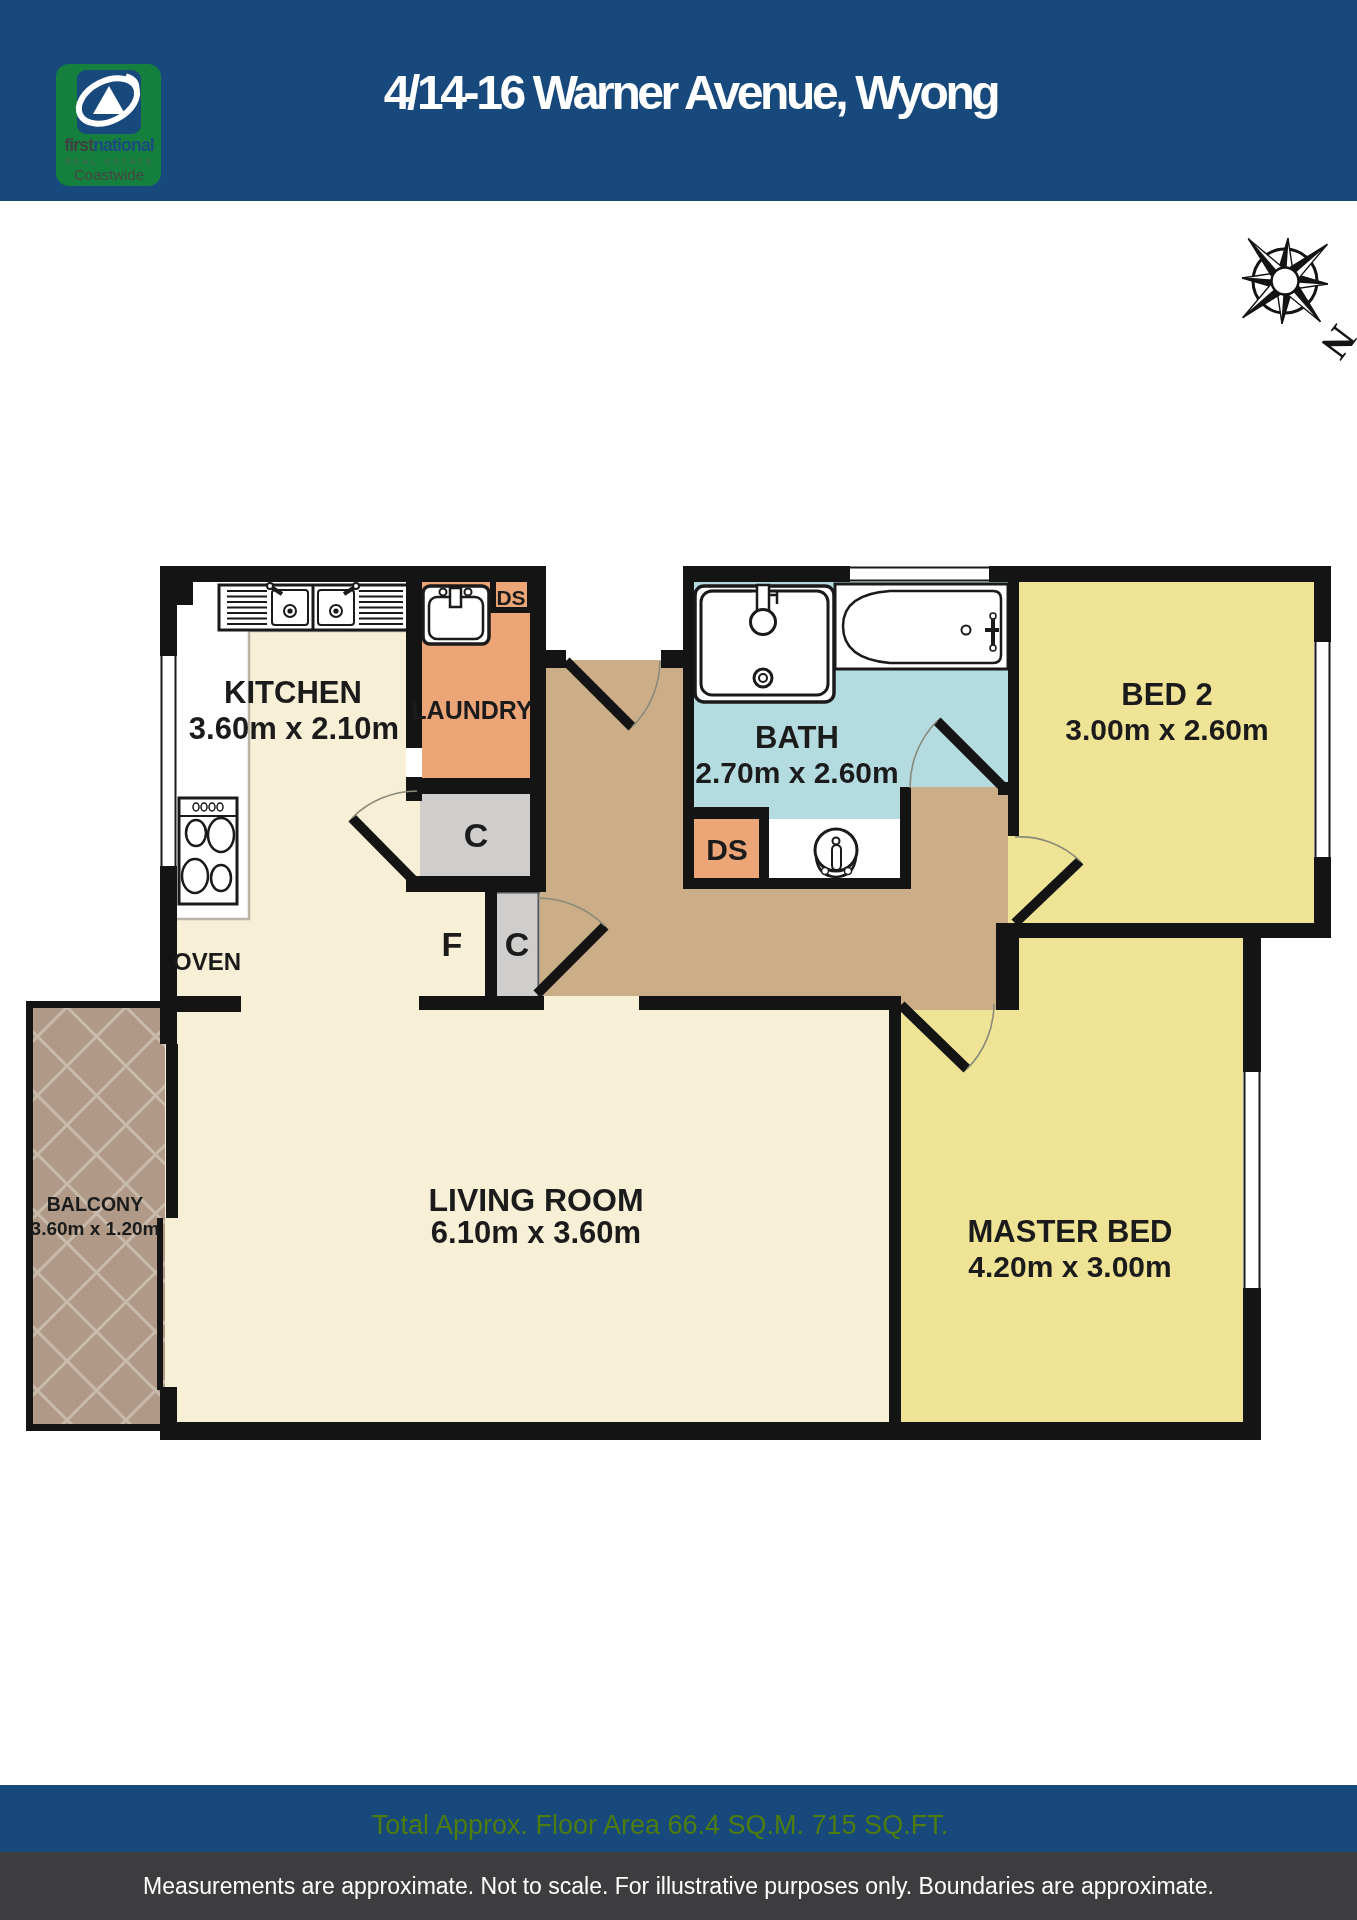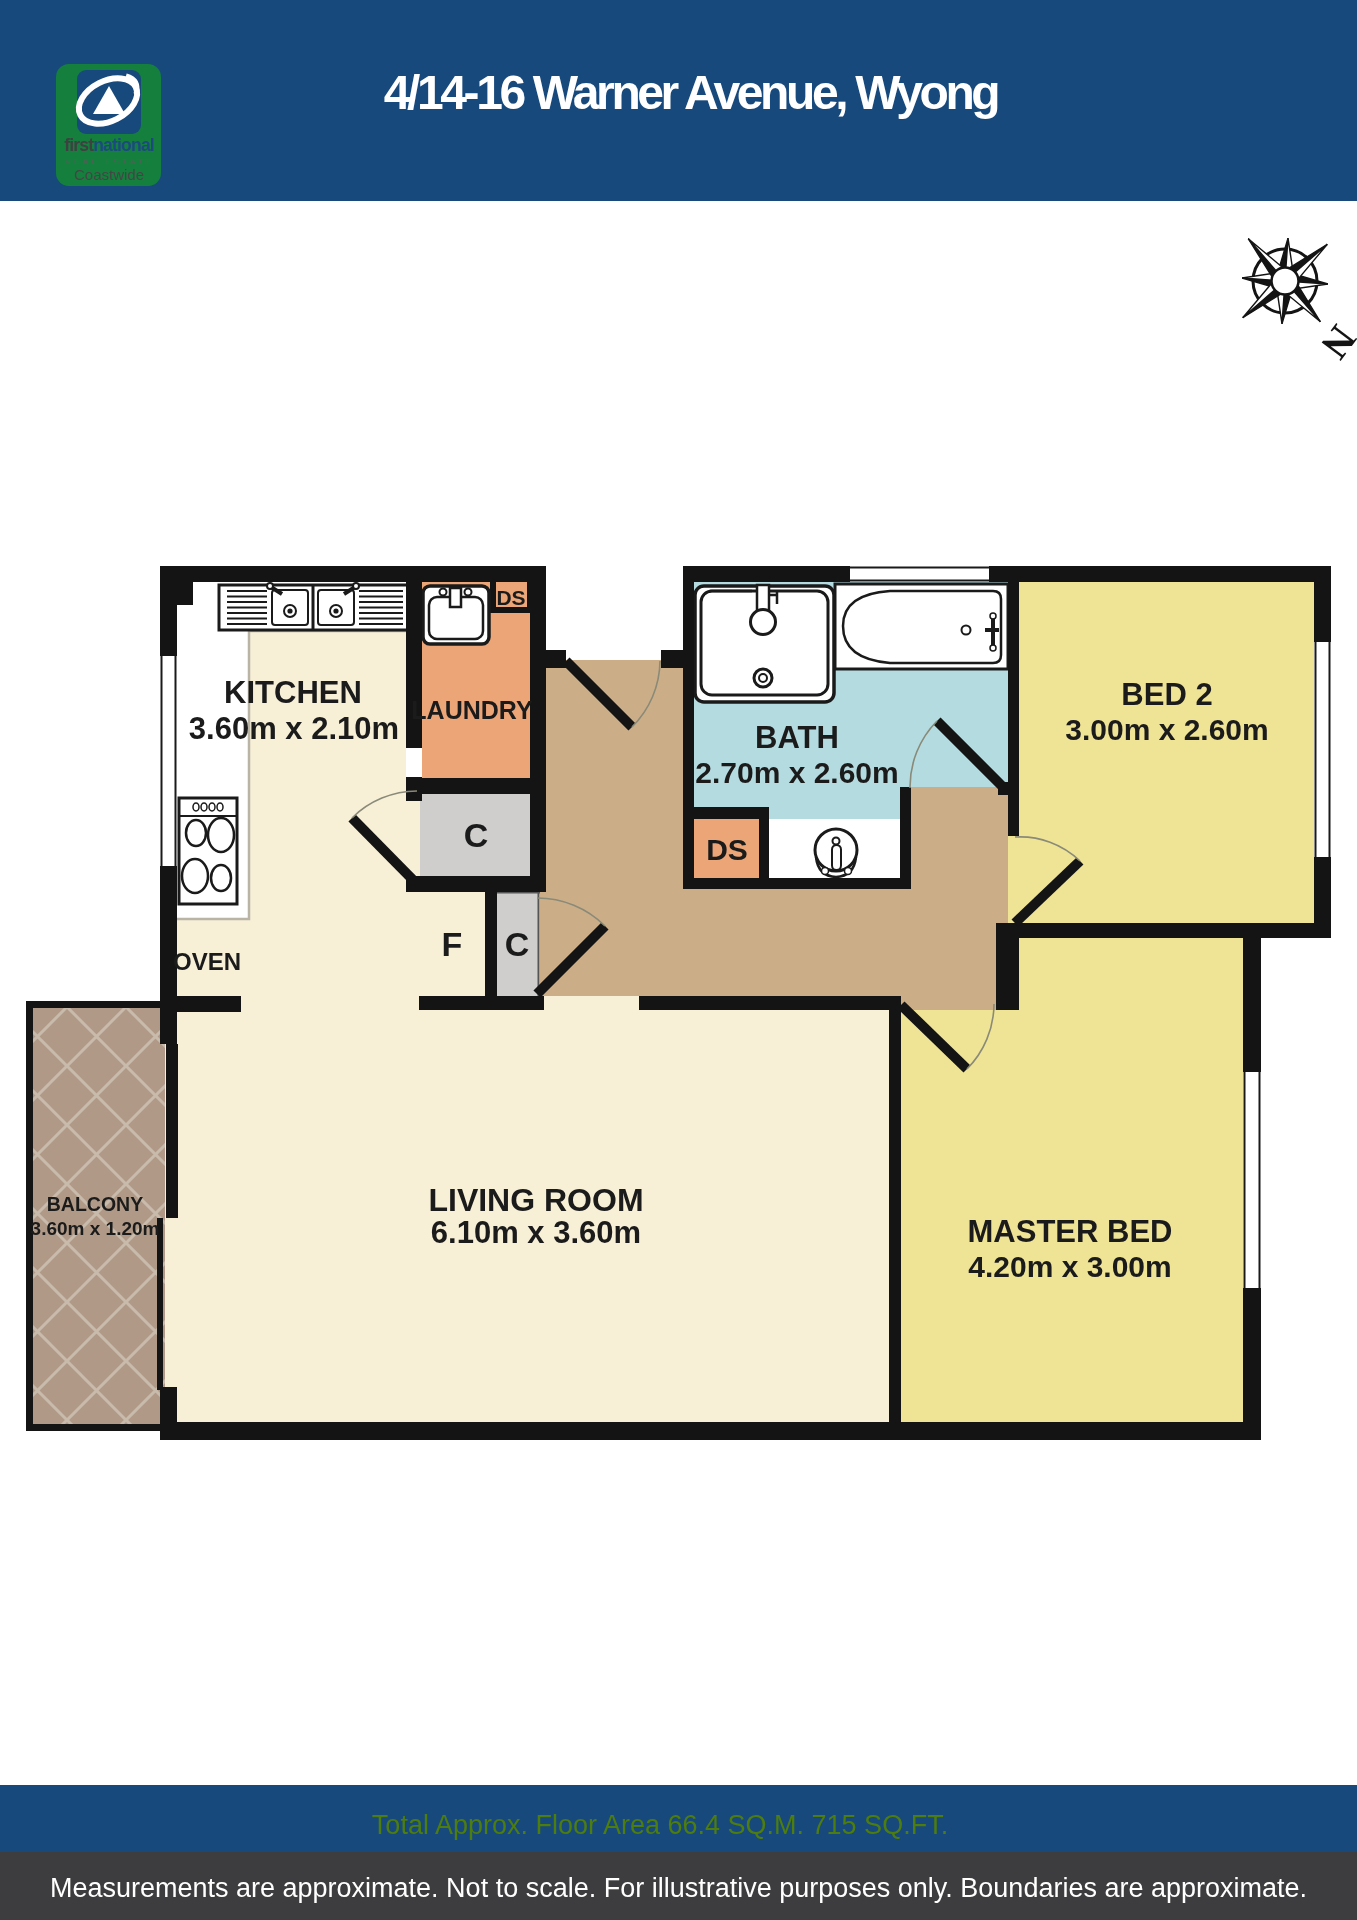--- a/index.html
+++ b/index.html
@@ -24,21 +24,21 @@
   <text x="53" y="87" font-size="17.5" font-weight="bold" text-anchor="middle" letter-spacing="-0.8"><tspan fill="#3f4042">first</tspan><tspan fill="#1c4a80">national</tspan></text>
   <text x="54" y="100" font-size="8" fill="#5a5a5a" text-anchor="middle" letter-spacing="3.4">REAL ESTATE</text>
   <text x="53" y="116" font-size="15" fill="#454545" text-anchor="middle">Coastwide</text>
 </svg>
 </div>
 
 <div class="abs" style="left:0;top:1785px;width:1357px;height:67px;background:#17497c;"></div>
 <div class="abs" style="left:0;top:1810px;width:1320px;text-align:center;color:#4d7c0f;font-size:27px;">Total Approx. Floor Area 66.4 SQ.M. 715 SQ.FT.</div>
 
 <div class="abs" style="left:0;top:1852px;width:1357px;height:68px;background:#3d3d3f;"></div>
-<div class="abs" style="left:0;top:1873px;width:1357px;text-align:center;color:#ffffff;font-size:27px;">Measurements are approximate. Not to scale. For illustrative purposes only. Boundaries are approximate.</div>
+<div class="abs" style="left:0;top:1873px;width:1357px;text-align:center;color:#ffffff;font-size:23px;">Measurements are approximate. Not to scale. For illustrative purposes only. Boundaries are approximate.</div>
 
 <svg class="abs" style="left:0;top:0;" width="1357" height="1920" viewBox="0 0 1357 1920">
 <defs>
 <pattern id="lat" width="59" height="59" patternUnits="userSpaceOnUse" patternTransform="translate(8,4)">
   <rect width="59" height="59" fill="#b09a87"></rect>
   <path d="M-3,-3 L62,62 M62,-3 L-3,62" stroke="#c9bbac" stroke-width="3" fill="none"></path>
 </pattern>
 </defs>
 
 <path d="M160,566 H1331 V938 H1261 V1440 H160 Z" fill="#f7efd6"></path>

